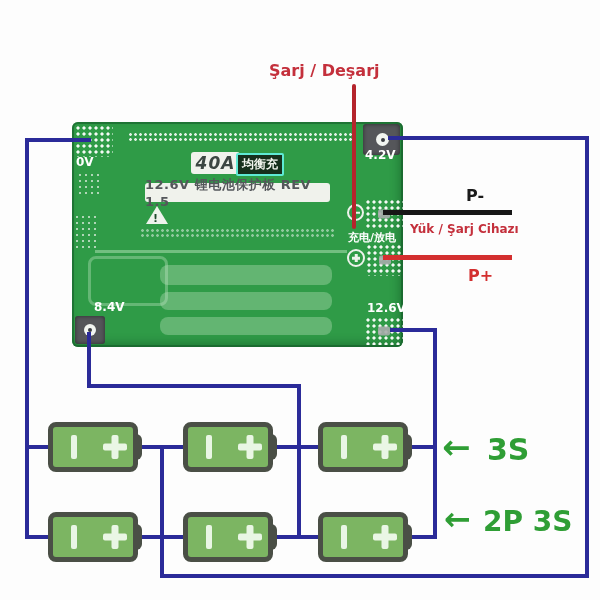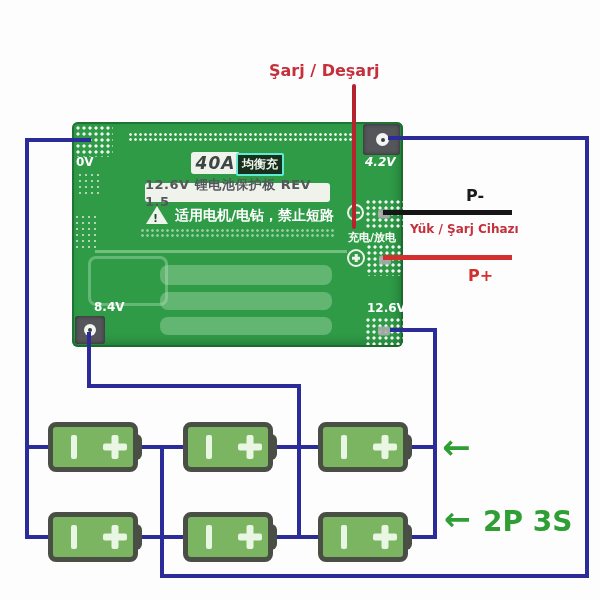--- a/index.html
+++ b/index.html
@@ -93,32 +93,31 @@
     <div class="abs silk" style="left:4px;top:33px;font-size:12px;">0V</div>
 
     <div class="abs vias" style="left:5px;top:50px;width:24px;height:26px;"></div>
     <div class="abs vias" style="left:2px;top:92px;width:25px;height:36px;"></div>
 
     <div class="abs darkpad" style="left:291px;top:2px;width:37px;height:31px;">
       <div class="hole" style="left:13px;top:9px;width:13px;height:13px;">
           <div class="pin"></div>
         </div>
     </div>
-    <div class="abs silk" style="left:293px;top:33px;font-size:12px;font-style:italic;">4.2V</div>
+    <div class="abs silk" style="left:293px;top:26px;font-size:12px;">4.2V</div>
 
     <div class="abs whitebox" style="left:119px;top:30px;width:49px;height:22px;" id="amp-box">40A</div>
     <div class="abs" id="balance-box" style="left:164px;top:31px;width:44px;height:19px;">均衡充</div>
 
     <div class="abs whitebox" id="title-strip" style="left:73px;top:61px;width:185px;height:19px;">12.6V 锂电池保护板 REV 1.5</div>
 
     <div class="abs" style="left:74px;top:84px;">
       <div class="warn-tri"></div>
       <div class="warn-ex">!</div>
     </div>
-    <div class="abs silk" style="left:103px;top:85px;font-size:14px;">适用电机/电钻，禁止短路</div>
 
     <div class="abs padstrip" style="left:68px;top:106px;width:194px;height:9px;opacity:.55;"></div>
 
     <div class="abs traceline" style="left:23px;top:128px;width:252px;height:3px;"></div>
     <div class="abs traceframe" style="left:16px;top:134px;width:74px;height:44px;"></div>
     <div class="abs trace" style="left:88px;top:143px;width:172px;height:20px;"></div>
     <div class="abs trace" style="left:88px;top:170px;width:172px;height:18px;"></div>
     <div class="abs trace" style="left:88px;top:195px;width:172px;height:18px;"></div>
 
     <div class="abs silk" style="left:22px;top:178px;font-size:12px;">8.4V</div>
@@ -227,17 +226,18 @@
         <div class="pv"></div>
       </div>
   </div>
 
   <div class="lbl red-lbl" style="left:269px;top:61px;font-size:16px;">Şarj / Deşarj</div>
   <div class="lbl" style="left:466px;top:186px;font-size:16px;color:#1b1b1b;">P-</div>
   <div class="lbl red-lbl" style="left:410px;top:222px;font-size:12px;">Yük / Şarj Cihazı</div>
   <div class="lbl" style="left:468px;top:266px;font-size:16px;color:#d32f2f;">P+</div>
 
   <div class="lbl arrow" style="left:442px;top:430px;">←</div>
+  <div class="lbl green-lbl" style="left:487px;top:432px;font-size:30px;">3S</div>
 
   <div class="lbl arrow" style="left:444px;top:503px;font-size:32px;">←</div>
   <div class="lbl green-lbl" style="left:483px;top:505px;font-size:28px;">2P 3S</div>
 
 </div>
 
 </body></html>

